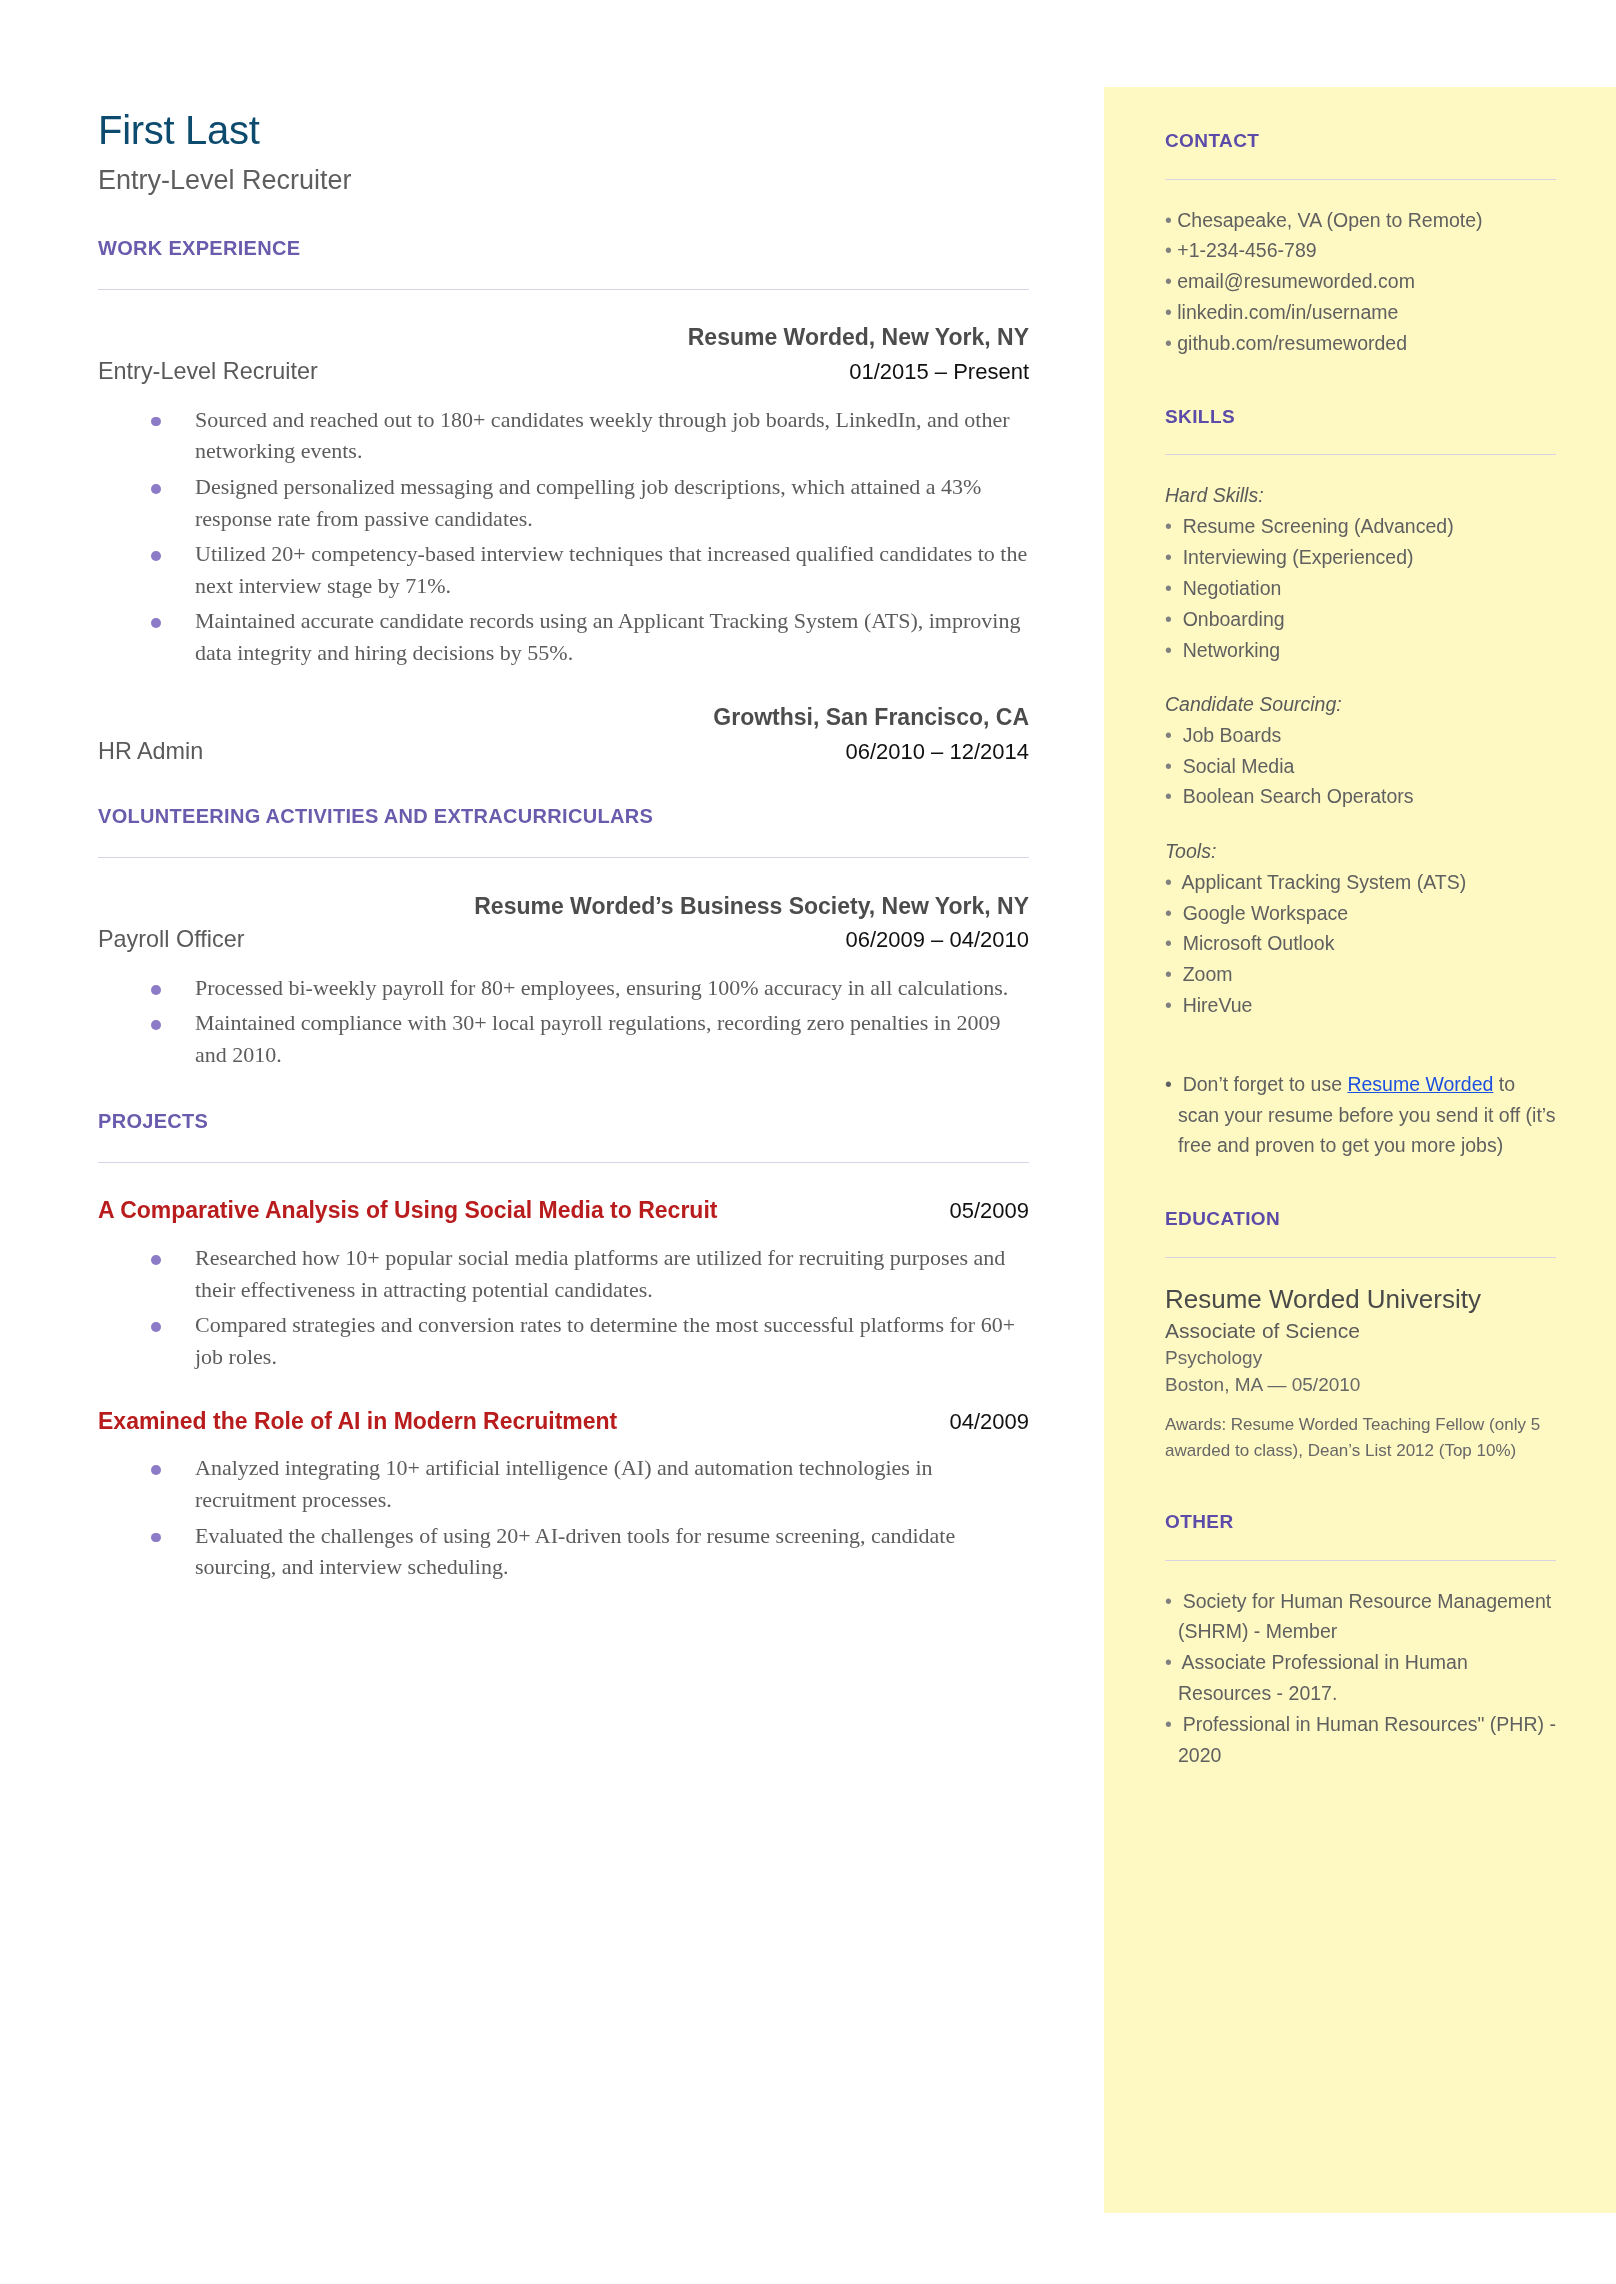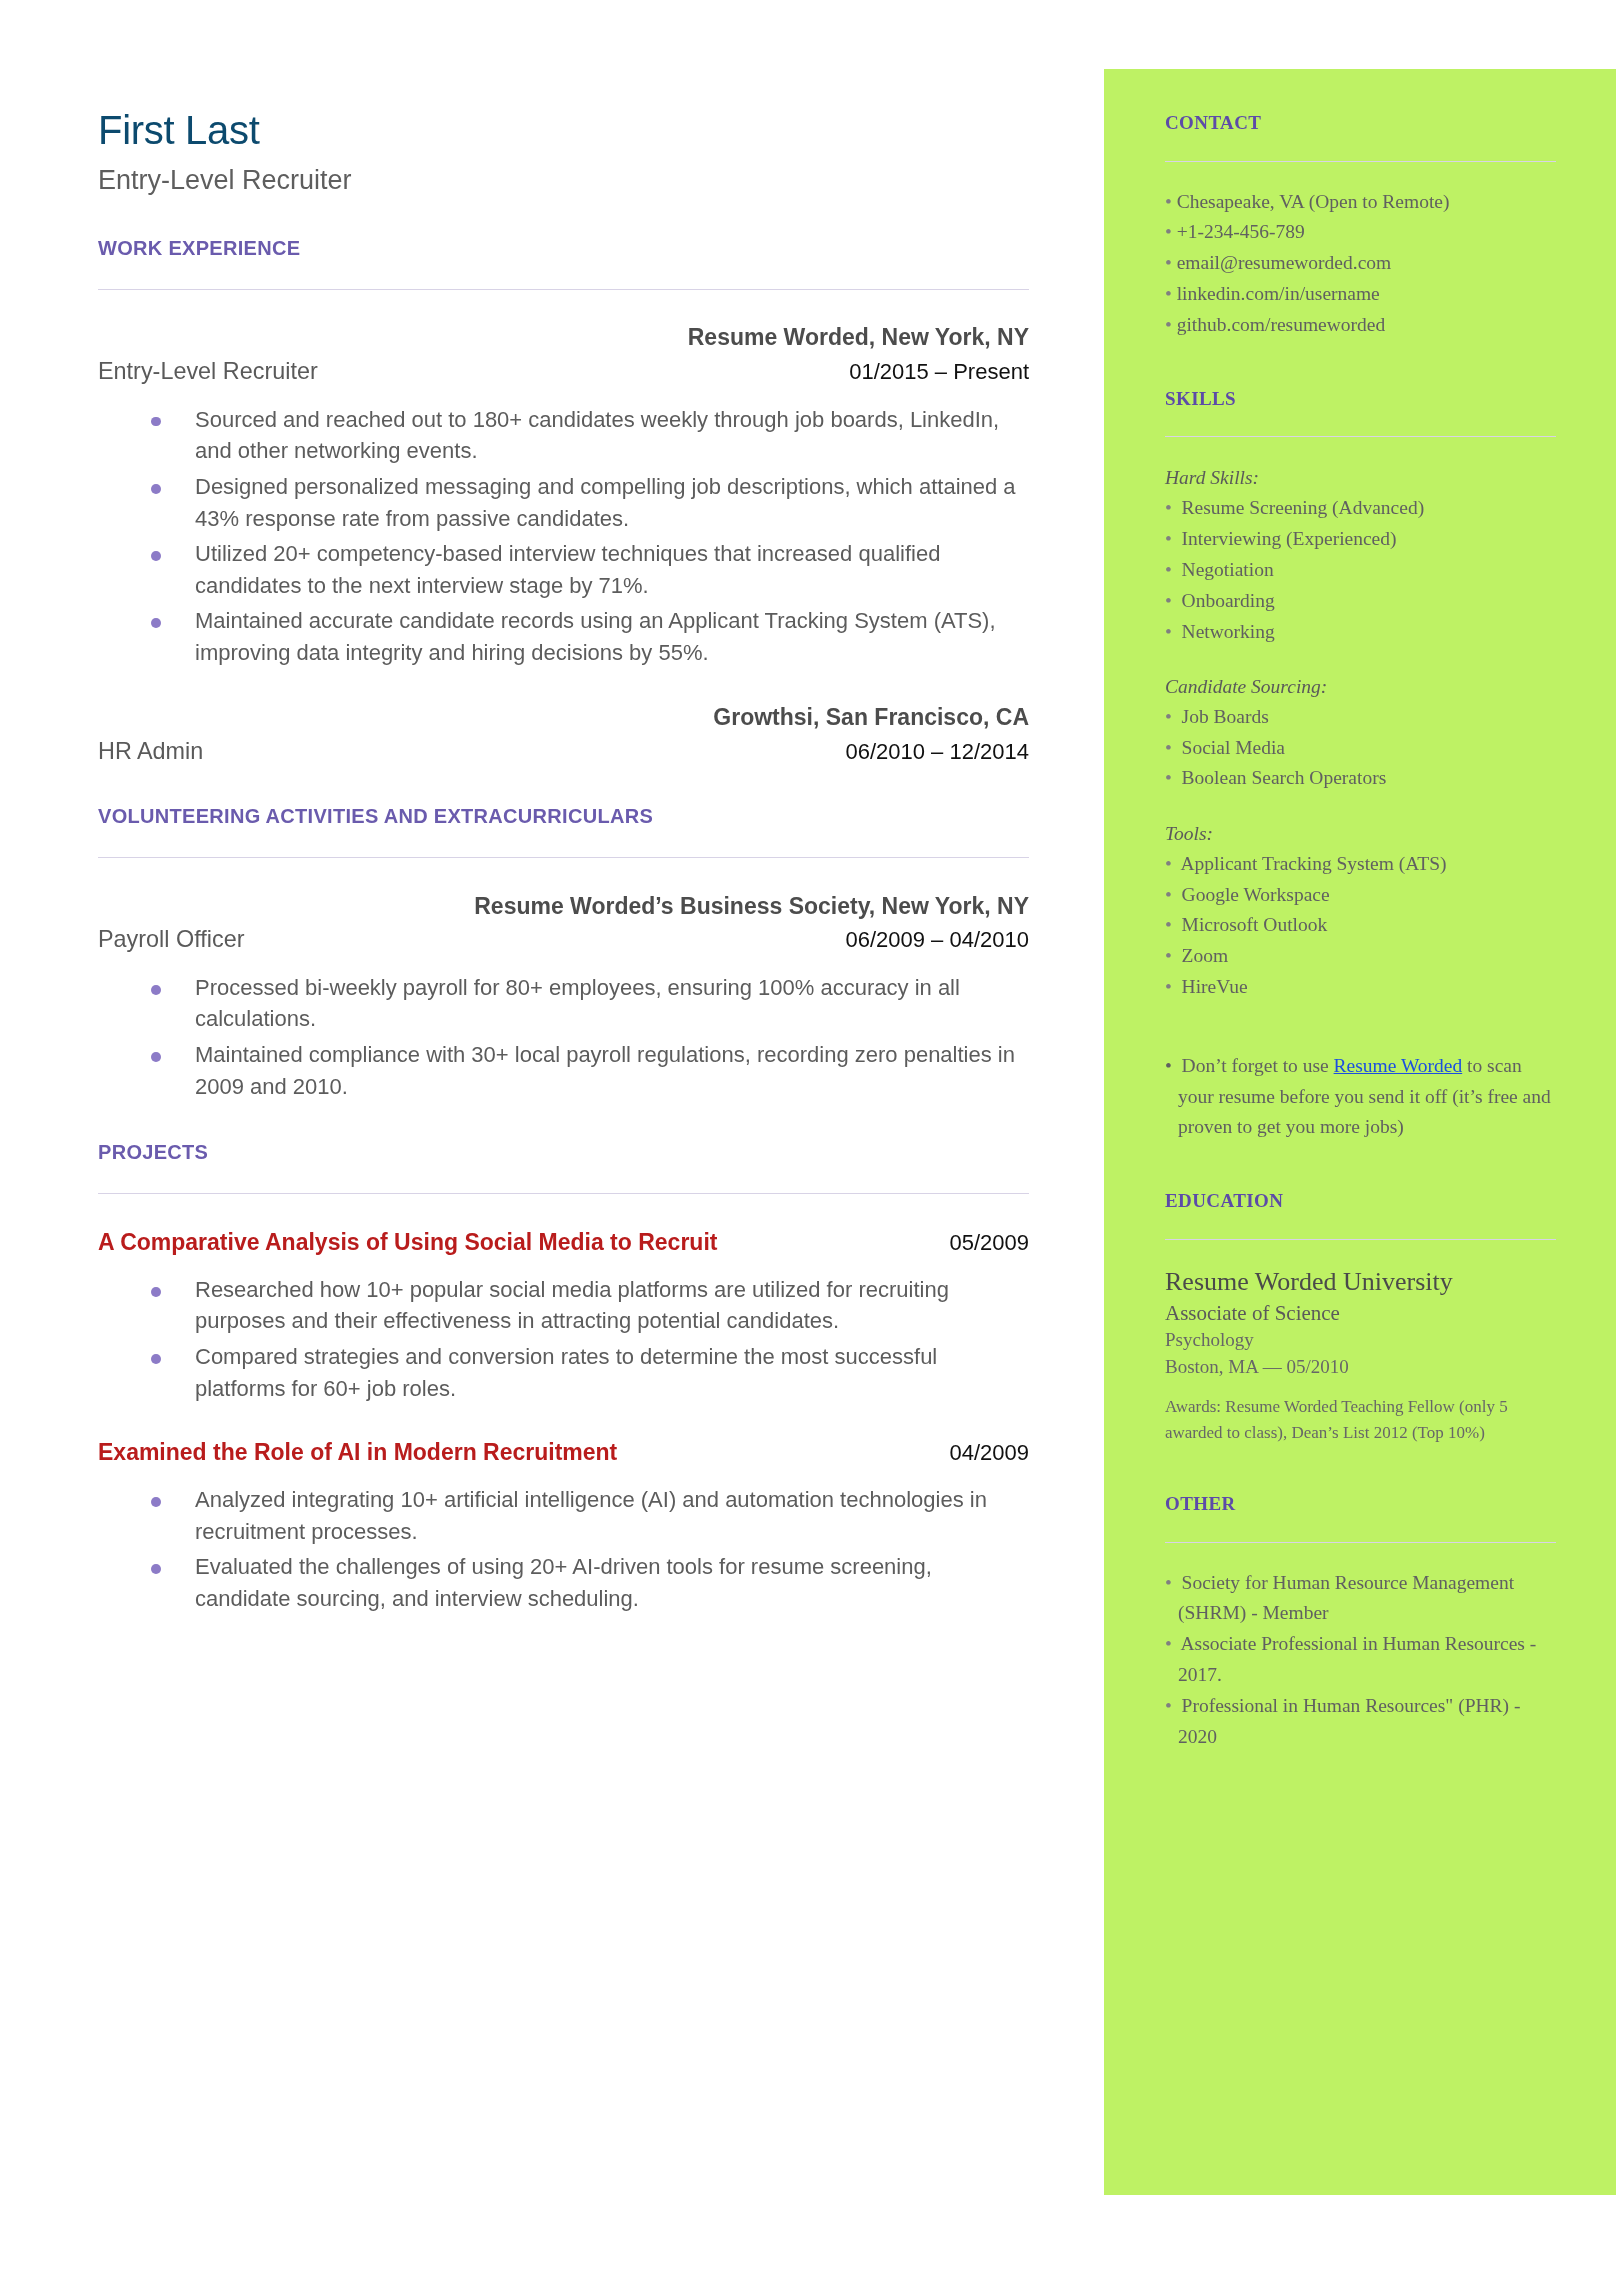--- a/index.html
+++ b/index.html
@@ -19,26 +19,25 @@
     position: relative;
     width: 1617px;
     height: 2284px;
     background: #ffffff;
   }
 
   
   .sidebar {
     position: absolute;
     left: 1104px;
-    top: 69px;
+    top: 87px;
     width: 513px;
     height: 2126px;
-    background: #bef264;
+    background: #fef9c3;
     padding: 44px 61px 0 61px;
-    font-family: Liberation Serif, serif;
   }
 
   .side-section { margin-bottom: 0; }
 
   .side-head {
     color: #5C4BA8;
     font-size: 19px;
     font-weight: bold;
     letter-spacing: 0.4px;
     line-height: 1.1;
@@ -175,20 +174,21 @@
     color: #b91c1c;
     font-size: 23px;
     font-weight: bold;
     line-height: 1.25;
   }
 
   .bullets {
     list-style: none;
     margin-top: 17px;
     padding-left: 53px;
+    font-family: Liberation Serif, serif;
   }
   .bullets li {
     position: relative;
     color: #5C5C5C;
     font-size: 22px;
     line-height: 1.44;
     padding-left: 44px;
     margin-bottom: 3.9px;
   }
   .bullets li::before {

